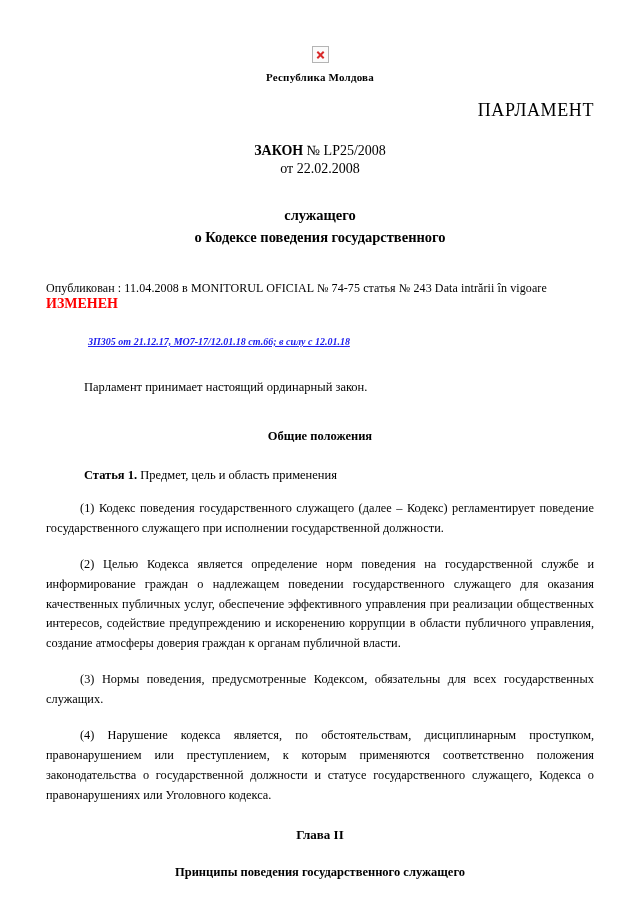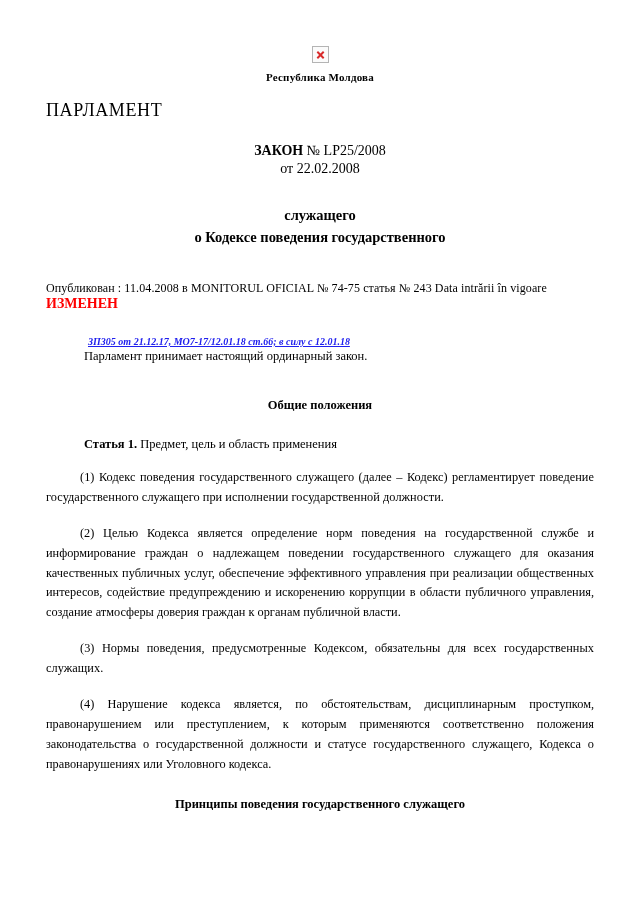--- a/index.html
+++ b/index.html
@@ -55,21 +55,21 @@
 
   
   .rm-title {
     text-align: center;
     font-weight: bold;
     font-size: 11px;
     letter-spacing: .2px;
     margin-top: 8px;
   }
   .parliament {
-    text-align: left;
+    text-align: right;
     font-size: 18px;
     letter-spacing: .6px;
     margin-top: 17px;
   }
   .law-line {
     text-align: center;
     font-size: 14px;
     margin-top: 22px;
   }
   .law-line b { font-weight: bold; }
@@ -107,20 +107,21 @@
     font-style: italic;
     font-weight: bold;
     font-size: 10px;
     text-decoration: underline;
     cursor: pointer;
   }
 
   
   .intro {
     font-size: 12.5px;
+    margin-top: 31px;
     padding-left: 38px;
   }
   .chapter {
     text-align: center;
     font-weight: bold;
     font-size: 13px;
     margin-top: 23px;
   }
   .chapter-sub {
     text-align: center;
@@ -195,15 +196,16 @@
 
   <div class="article-head">
     <b>Статья 1.</b><span>&nbsp;</span><span>Предмет, цель и область применения</span>
   </div>
 
   <div class="para">(1) Кодекс поведения государственного служащего (далее – Кодекс) регламентирует поведение государственного служащего при исполнении государственной должности.</div>
   <div class="para tight">(2) Целью Кодекса является определение норм поведения на государственной службе и информирование граждан о надлежащем поведении государственного служащего для оказания качественных публичных услуг, обеспечение эффективного управления при реализации общественных интересов, содействие предупреждению и искоренению коррупции в области публичного управления, создание атмосферы доверия граждан к органам публичной власти.</div>
   <div class="para">(3) Нормы поведения, предусмотренные Кодексом, обязательны для всех государственных служащих.</div>
   <div class="para tight">(4) Нарушение кодекса является, по обстоятельствам, дисциплинарным проступком, правонарушением или преступлением, к которым применяются соответственно положения законодательства о государственной должности и статусе государственного служащего, Кодекса о правонарушениях или Уголовного кодекса.</div>
 
+  <div class="chapter2">Глава II</div>
   <div class="chapter2-sub">Принципы поведения государственного служащего</div>
 
 </div>
 
 </body></html>

